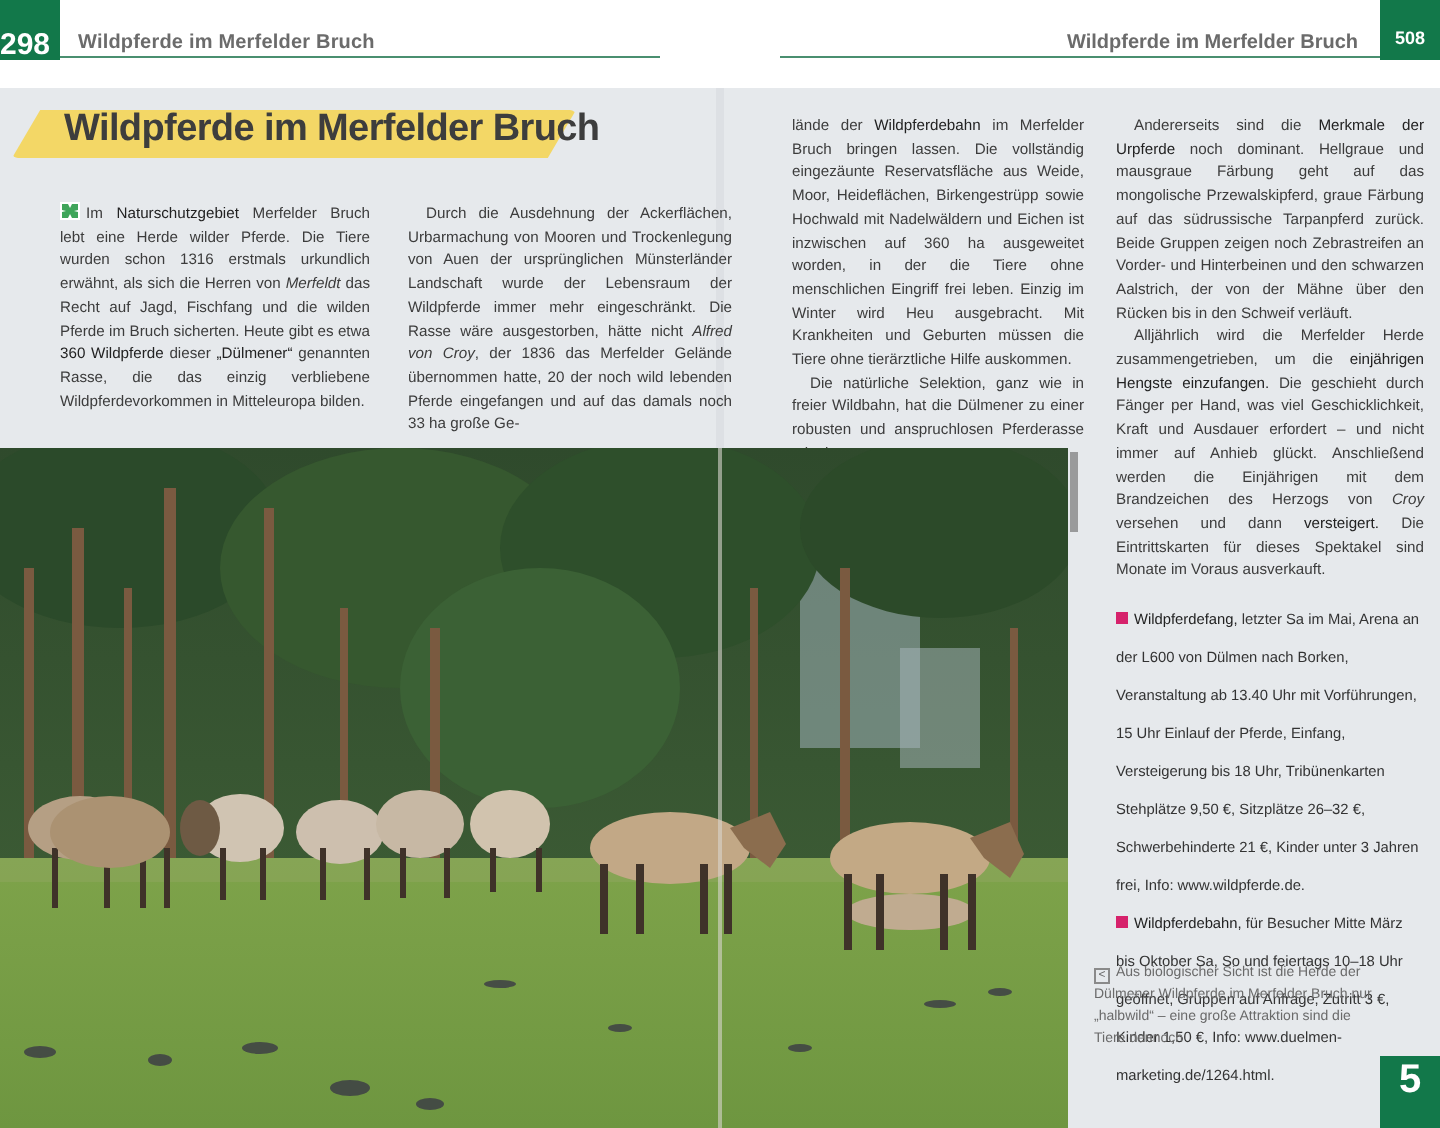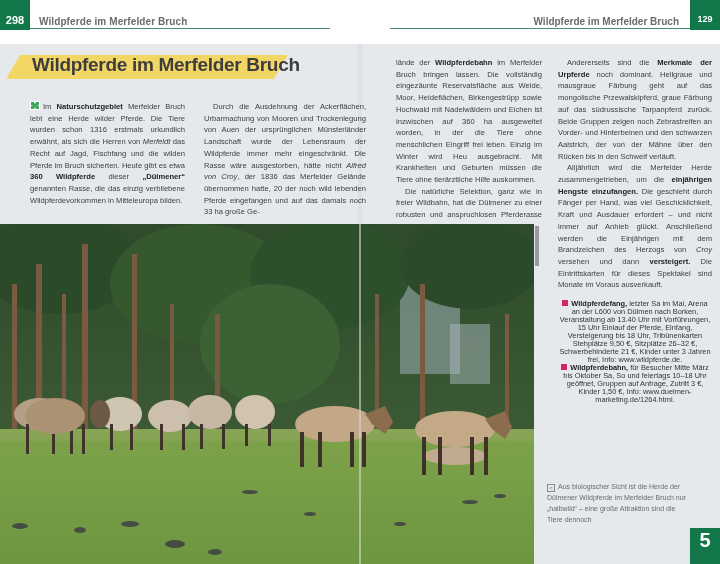--- a/index.html
+++ b/index.html
@@ -1,51 +1,51 @@
 <!DOCTYPE html>
 <html><head>
 <meta charset="utf-8">
 <style>
   * { box-sizing: border-box; margin: 0; padding: 0; }
   html, body { width: 720px; height: 564px; overflow: hidden; background: #ffffff; }
   body { font-family: "Liberation Sans", sans-serif; color: #3a3a3a; position: relative; }
 
   .header { position: absolute; top: 0; left: 0; width: 720px; height: 44px; background: #ffffff; }
   .pg-left-tab { position: absolute; left: 0; top: 0; width: 30px; height: 30px; background: #12784a; }
-  .pg-left-num { position: absolute; left: 0; top: 14px; width: 30px; text-align: center; color: #fff; font-size: 11px; font-weight: bold; }
+  .pg-left-num { position: absolute; left: 0; top: 14px; width: 30px; color: #fff; font-size: 15px; font-weight: bold; }
   .pg-left-title { position: absolute; left: 39px; top: 16px; font-size: 10px; font-weight: bold; color: #6b6b6b; letter-spacing: 0.1px; }
   .pg-left-line { position: absolute; left: 30px; top: 28px; width: 300px; height: 1px; background: #4a8f70; }
 
   .pg-right-tab { position: absolute; right: 0; top: 0; width: 30px; height: 30px; background: #12784a; }
   .pg-right-num { position: absolute; right: 0; top: 14px; width: 30px; text-align: center; color: #fff; font-size: 9px; font-weight: bold; }
   .pg-right-title { position: absolute; right: 41px; top: 16px; font-size: 10px; font-weight: bold; color: #6b6b6b; }
   .pg-right-line { position: absolute; left: 390px; top: 28px; width: 300px; height: 1px; background: #4a8f70; }
 
   .page-bg { position: absolute; top: 44px; left: 0; width: 720px; height: 520px; background: #e6e9ec; }
   .gutter { position: absolute; top: 44px; left: 358px; width: 4px; height: 180px; background: #dde0e4; }
 
   .headline-wrap { position: absolute; left: 6px; top: 53px; width: 282px; height: 27px; }
   .headline-bg { position: absolute; left: 0; top: 2px; width: 282px; height: 24px; background: #f3d766;
                  clip-path: polygon(5% 0, 100% 0, 95% 100%, 0 100%); border-radius: 3px; }
   .headline { position: absolute; left: 26px; top: 1px; font-size: 19px; font-weight: bold; color: #3d3d3d; letter-spacing: -0.3px; white-space: nowrap; }
 
   .col { position: absolute; font-size: 7.6px; line-height: 11.7px; color: #3c3c3c; text-align: justify; hyphens: auto; }
   .col p { text-indent: 0; }
   .col p.ind { text-indent: 9px; }
-  .col b { font-weight: bold; color: #222; }
+  .col b { font-weight: normal; color: #222; }
   .col i { font-style: italic; }
 
   .col1 { left: 30px; top: 101px; width: 155px; }
   .col2 { left: 204px; top: 101px; width: 162px; }
   .col3 { left: 396px; top: 57px; width: 146px; }
   .col4 { left: 558px; top: 57px; width: 154px; }
 
   .nsg-icon { display: inline-block; width: 10px; height: 9px; vertical-align: -1px; margin-right: 3px; }
 
-  .info { margin-top: 9px; font-size: 7.4px; line-height: 8px; text-align: center; color: #333; }
+  .info { margin-top: 9px; font-size: 7.4px; line-height: 19px; text-align: left; color: #333; }
   .info .bullet { display: inline-block; width: 6px; height: 6px; background: #d6226b; margin-right: 3px; vertical-align: 0; }
 
   .caption { position: absolute; left: 547px; top: 481px; width: 140px; font-size: 7px; line-height: 11px; color: #6a6a6a; }
   .caption-arrow { display: inline-block; width: 8px; height: 8px; border: 1px solid #8a8a8a; font-size: 6px; line-height: 6px; text-align: center; margin-right: 3px; vertical-align: -1px; color: #666; }
 
   .chapter-tab { position: absolute; right: 0; top: 528px; width: 30px; height: 36px; background: #12784a; }
   .chapter-num { position: absolute; right: 0; top: 529px; width: 30px; text-align: center; color: #fff; font-size: 20px; font-weight: bold; }
 
   .photo { position: absolute; left: 0; top: 224px; width: 534px; height: 340px; overflow: hidden; }
   .photo svg { display: block; }
@@ -56,21 +56,21 @@
 
 <div class="header">
   <div class="pg-left-tab"></div>
   <div class="pg-left-num">298</div>
   <div class="pg-left-title">Wildpferde im Merfelder Bruch</div>
   <div class="pg-left-line"></div>
 
   <div class="pg-right-line"></div>
   <div class="pg-right-title">Wildpferde im Merfelder Bruch</div>
   <div class="pg-right-tab"></div>
-  <div class="pg-right-num">129</div>
+  <div class="pg-right-num">508</div>
 </div>
 
 <div class="page-bg"></div>
 <div class="gutter"></div>
 
 <div class="headline-wrap">
   <div class="headline-bg"></div>
   <h1 class="headline">Wildpferde im Merfelder Bruch</h1>
 </div>
 

